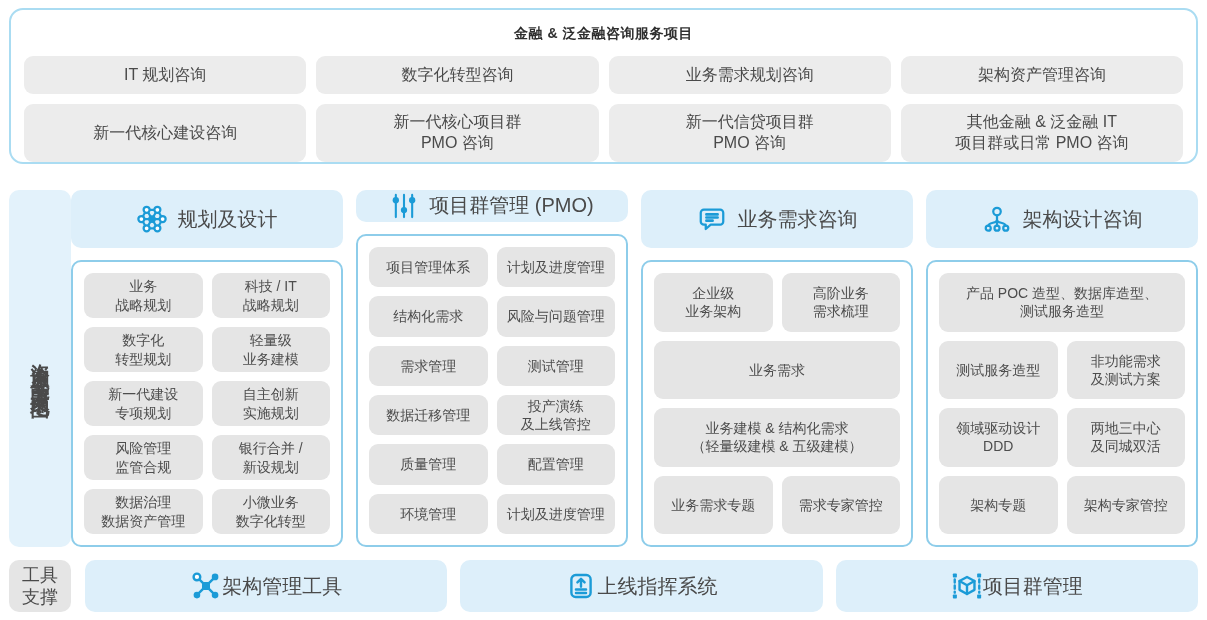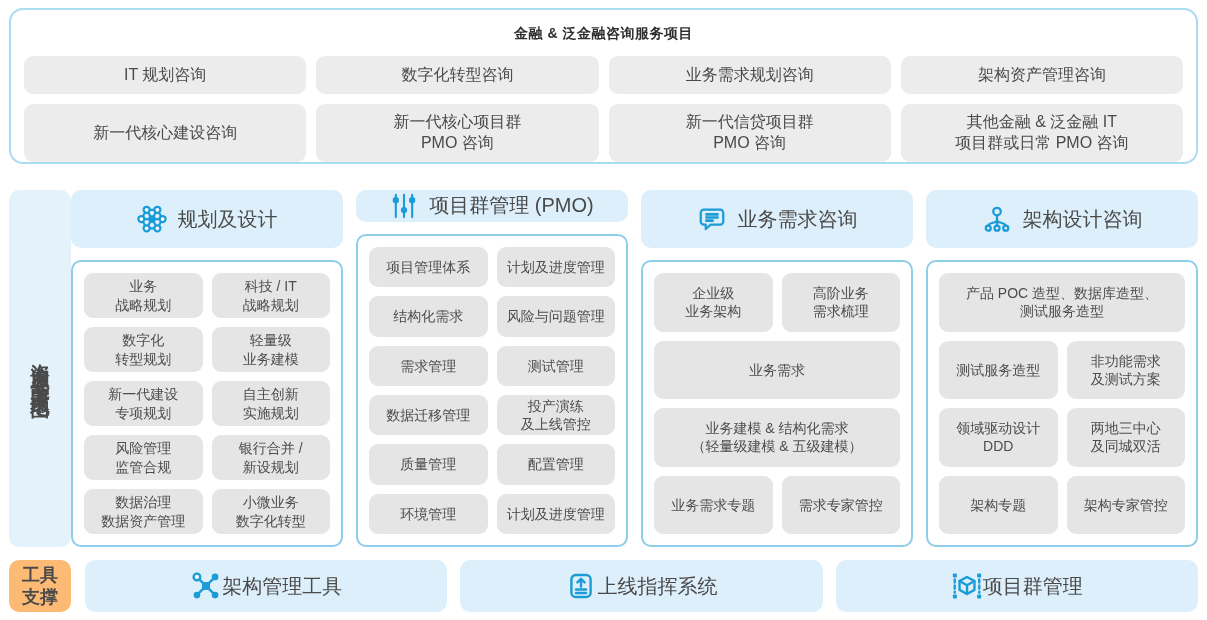--- a/index.html
+++ b/index.html
@@ -25,22 +25,22 @@
     gap:11px; font-size:20px; color:#4a4a4a; font-weight:500; }
   .col-header svg { flex:0 0 auto; }
   .col-body { flex:1; margin-top:12px; background:#ffffff; border:2px solid #8ecdea; border-radius:10px; padding:11px; }
   .grid2 { height:100%; display:grid; grid-template-columns:1fr 1fr; grid-auto-rows:1fr; gap:9px; }
   .cell { background:#e5e5e5; border-radius:9px; display:flex; align-items:center; justify-content:center;
     text-align:center; font-size:14px; color:#4d4d4d; white-space:pre-line; line-height:1.3; padding:2px 4px; }
   .span2 { grid-column:span 2; }
 
   
   .tools-row { display:flex; gap:14px; margin-top:13px; height:66px; }
-  .tools-strip { width:62px; background:#fdba74; border-radius:10px; display:flex; align-items:center; justify-content:center;
-    text-align:center; font-size:18px; font-weight:bold; color:#4a4a4a; white-space:pre-line; line-height:1.25; }
+  .tools-strip { width:62px; background:#e5e5e5; border-radius:10px; display:flex; align-items:center; justify-content:center;
+    text-align:center; font-size:18px; font-weight:normal; color:#4a4a4a; white-space:pre-line; line-height:1.25; }
   .tools { flex:1; display:flex; gap:13px; }
   .tool { flex:1; background:#ddeffa; border-radius:10px; display:flex; align-items:center; justify-content:center;
     gap:0; font-size:20px; color:#4a4a4a; font-weight:500; }
 
   .ic { stroke:#1b9bd7; fill:none; stroke-width:1.8; stroke-linecap:round; stroke-linejoin:round; }
   .ic .fl { fill:#1b9bd7; stroke:none; }
   .ic .wh { fill:#ffffff; }
 </style>
 </head>
 <body>

